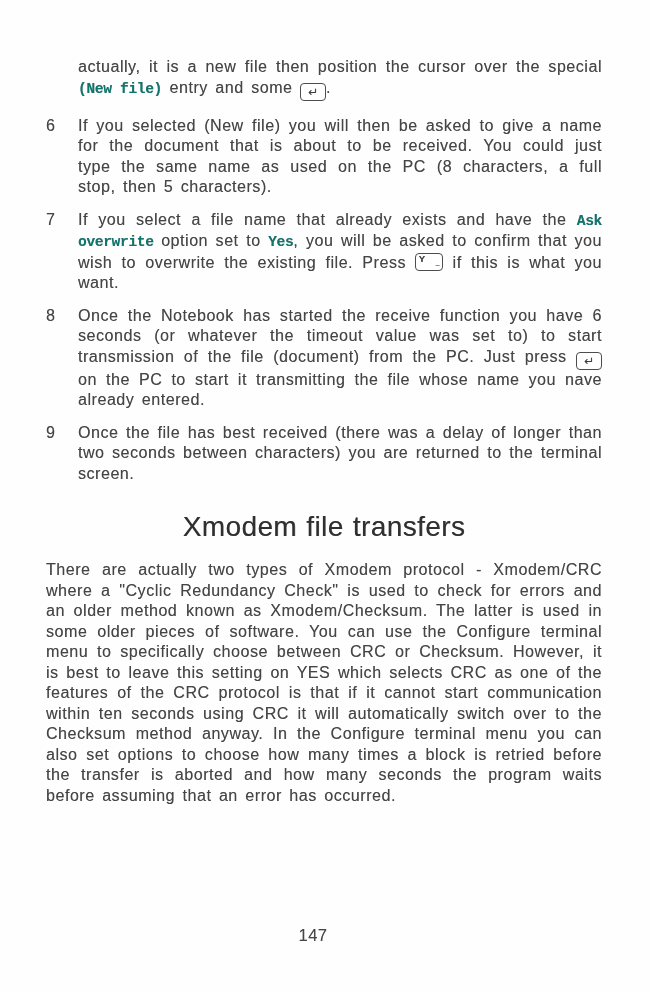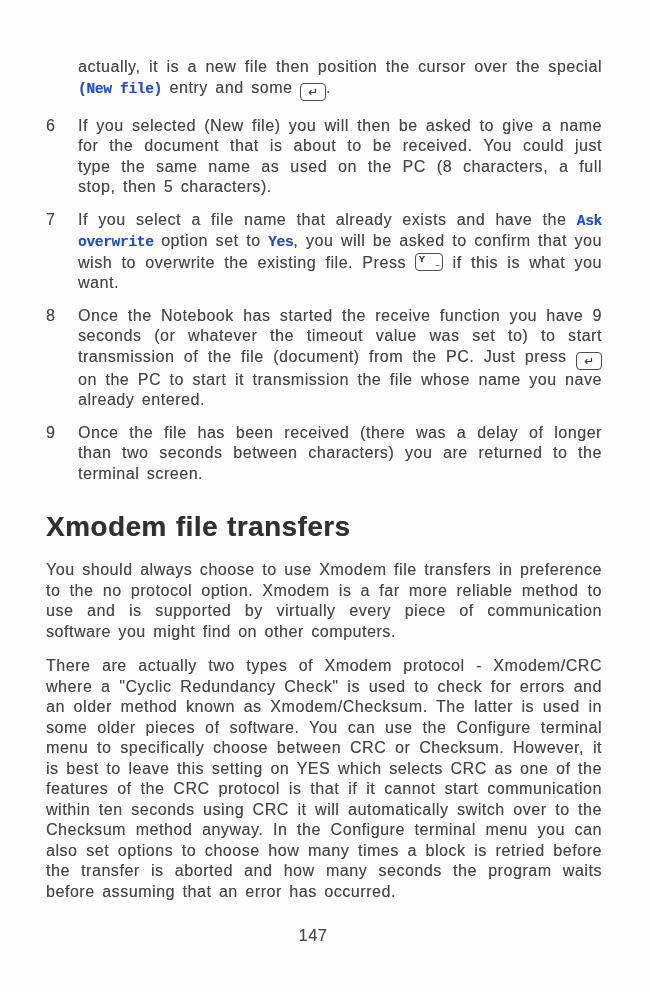--- a/index.html
+++ b/index.html
@@ -41,21 +41,21 @@
     width: 32px;
     flex: 0 0 32px;
   }
   .li .body { flex: 1 1 auto; }
   .mono {
     font-family: "Liberation Mono", monospace;
     font-weight: 700;
     font-size: 14.5px;
     letter-spacing: -0.3px;
     word-spacing: 0;
-    color: #1d4ed8;
+    color: #0f766e;
   }
   .keycap {
     display: inline-block;
     position: relative;
     min-width: 20px;
     height: 16px;
     border: 1.5px solid #4d4d4d;
     border-radius: 4px;
     vertical-align: -3px;
     line-height: 14px;
@@ -84,25 +84,26 @@
     bottom: -3px;
     right: 2.5px;
     font-size: 8px;
     color: #4d4d4d;
   }
   .heading {
     margin-top: 27px;
     margin-bottom: 17px;
     font-size: 28px;
     line-height: 32px;
-    font-weight: 700;
+    font-weight: 400;
     letter-spacing: 0.4px;
     word-spacing: 1px;
     color: #303030;
     text-shadow: 0.3px 0.3px 0.4px rgba(60,60,60,0.6);
+    text-align: center;
   }
   .para { margin-bottom: 14px; }
   .footer {
     position: absolute;
     top: 926px;
     left: 0;
     width: 650px;
     text-align: center;
     font-size: 16.5px;
     letter-spacing: 0.5px;
@@ -124,30 +125,29 @@
       <p class="body just">If you selected (New file) you will then be asked to give a name for the document that is about to be received. You could just type the same name as used on the PC (8 characters, a full stop, then 5 characters).</p>
     </div>
 
     <div class="li">
       <span class="num">7</span>
       <p class="body just"><span>If you select a file name that already exists and have the </span><span class="mono">Ask overwrite</span><span> option set to </span><span class="mono">Yes</span><span>, you will be asked to confirm that you wish to overwrite the existing file. Press </span><span class="keycap y-key"><span class="top-glyph">Y</span><span class="bottom-glyph">~</span></span><span> if this is what you want.</span></p>
     </div>
 
     <div class="li">
       <span class="num">8</span>
-      <p class="body just"><span>Once the Notebook has started the receive function you have 9 seconds (or whatever the timeout value was set to) to start transmission of the file (document) from the PC. Just press </span><span class="keycap"><span class="glyph">↵</span></span><span> on the PC to start it transmission the file whose name you nave already entered.</span></p>
+      <p class="body just"><span>Once the Notebook has started the receive function you have 6 seconds (or whatever the timeout value was set to) to start transmission of the file (document) from the PC. Just press </span><span class="keycap"><span class="glyph">↵</span></span><span> on the PC to start it transmitting the file whose name you nave already entered.</span></p>
     </div>
 
     <div class="li">
       <span class="num">9</span>
-      <p class="body just">Once the file has been received (there was a delay of longer than two seconds between characters) you are returned to the terminal screen.</p>
+      <p class="body just">Once the file has best received (there was a delay of longer than two seconds between characters) you are returned to the terminal screen.</p>
     </div>
 
     <h1 class="heading">Xmodem file transfers</h1>
 
-    <p class="para just">You should always choose to use Xmodem file transfers in preference to the no protocol option. Xmodem is a far more reliable method to use and is supported by virtually every piece of communication software you might find on other computers.</p>
 
     <p class="para just">There are actually two types of Xmodem protocol - Xmodem/CRC where a "Cyclic Redundancy Check" is used to check for errors and an older method known as Xmodem/Checksum. The latter is used in some older pieces of software. You can use the Configure terminal menu to specifically choose between CRC or Checksum. However, it is best to leave this setting on YES which selects CRC as one of the features of the CRC protocol is that if it cannot start communication within ten seconds using CRC it will automatically switch over to the Checksum method anyway. In the Configure terminal menu you can also set options to choose how many times a block is retried before the transfer is aborted and how many seconds the program waits before assuming that an error has occurred.</p>
 
   </div>
 
   <div class="footer">147</div>
 </div>
 
 </body></html>

